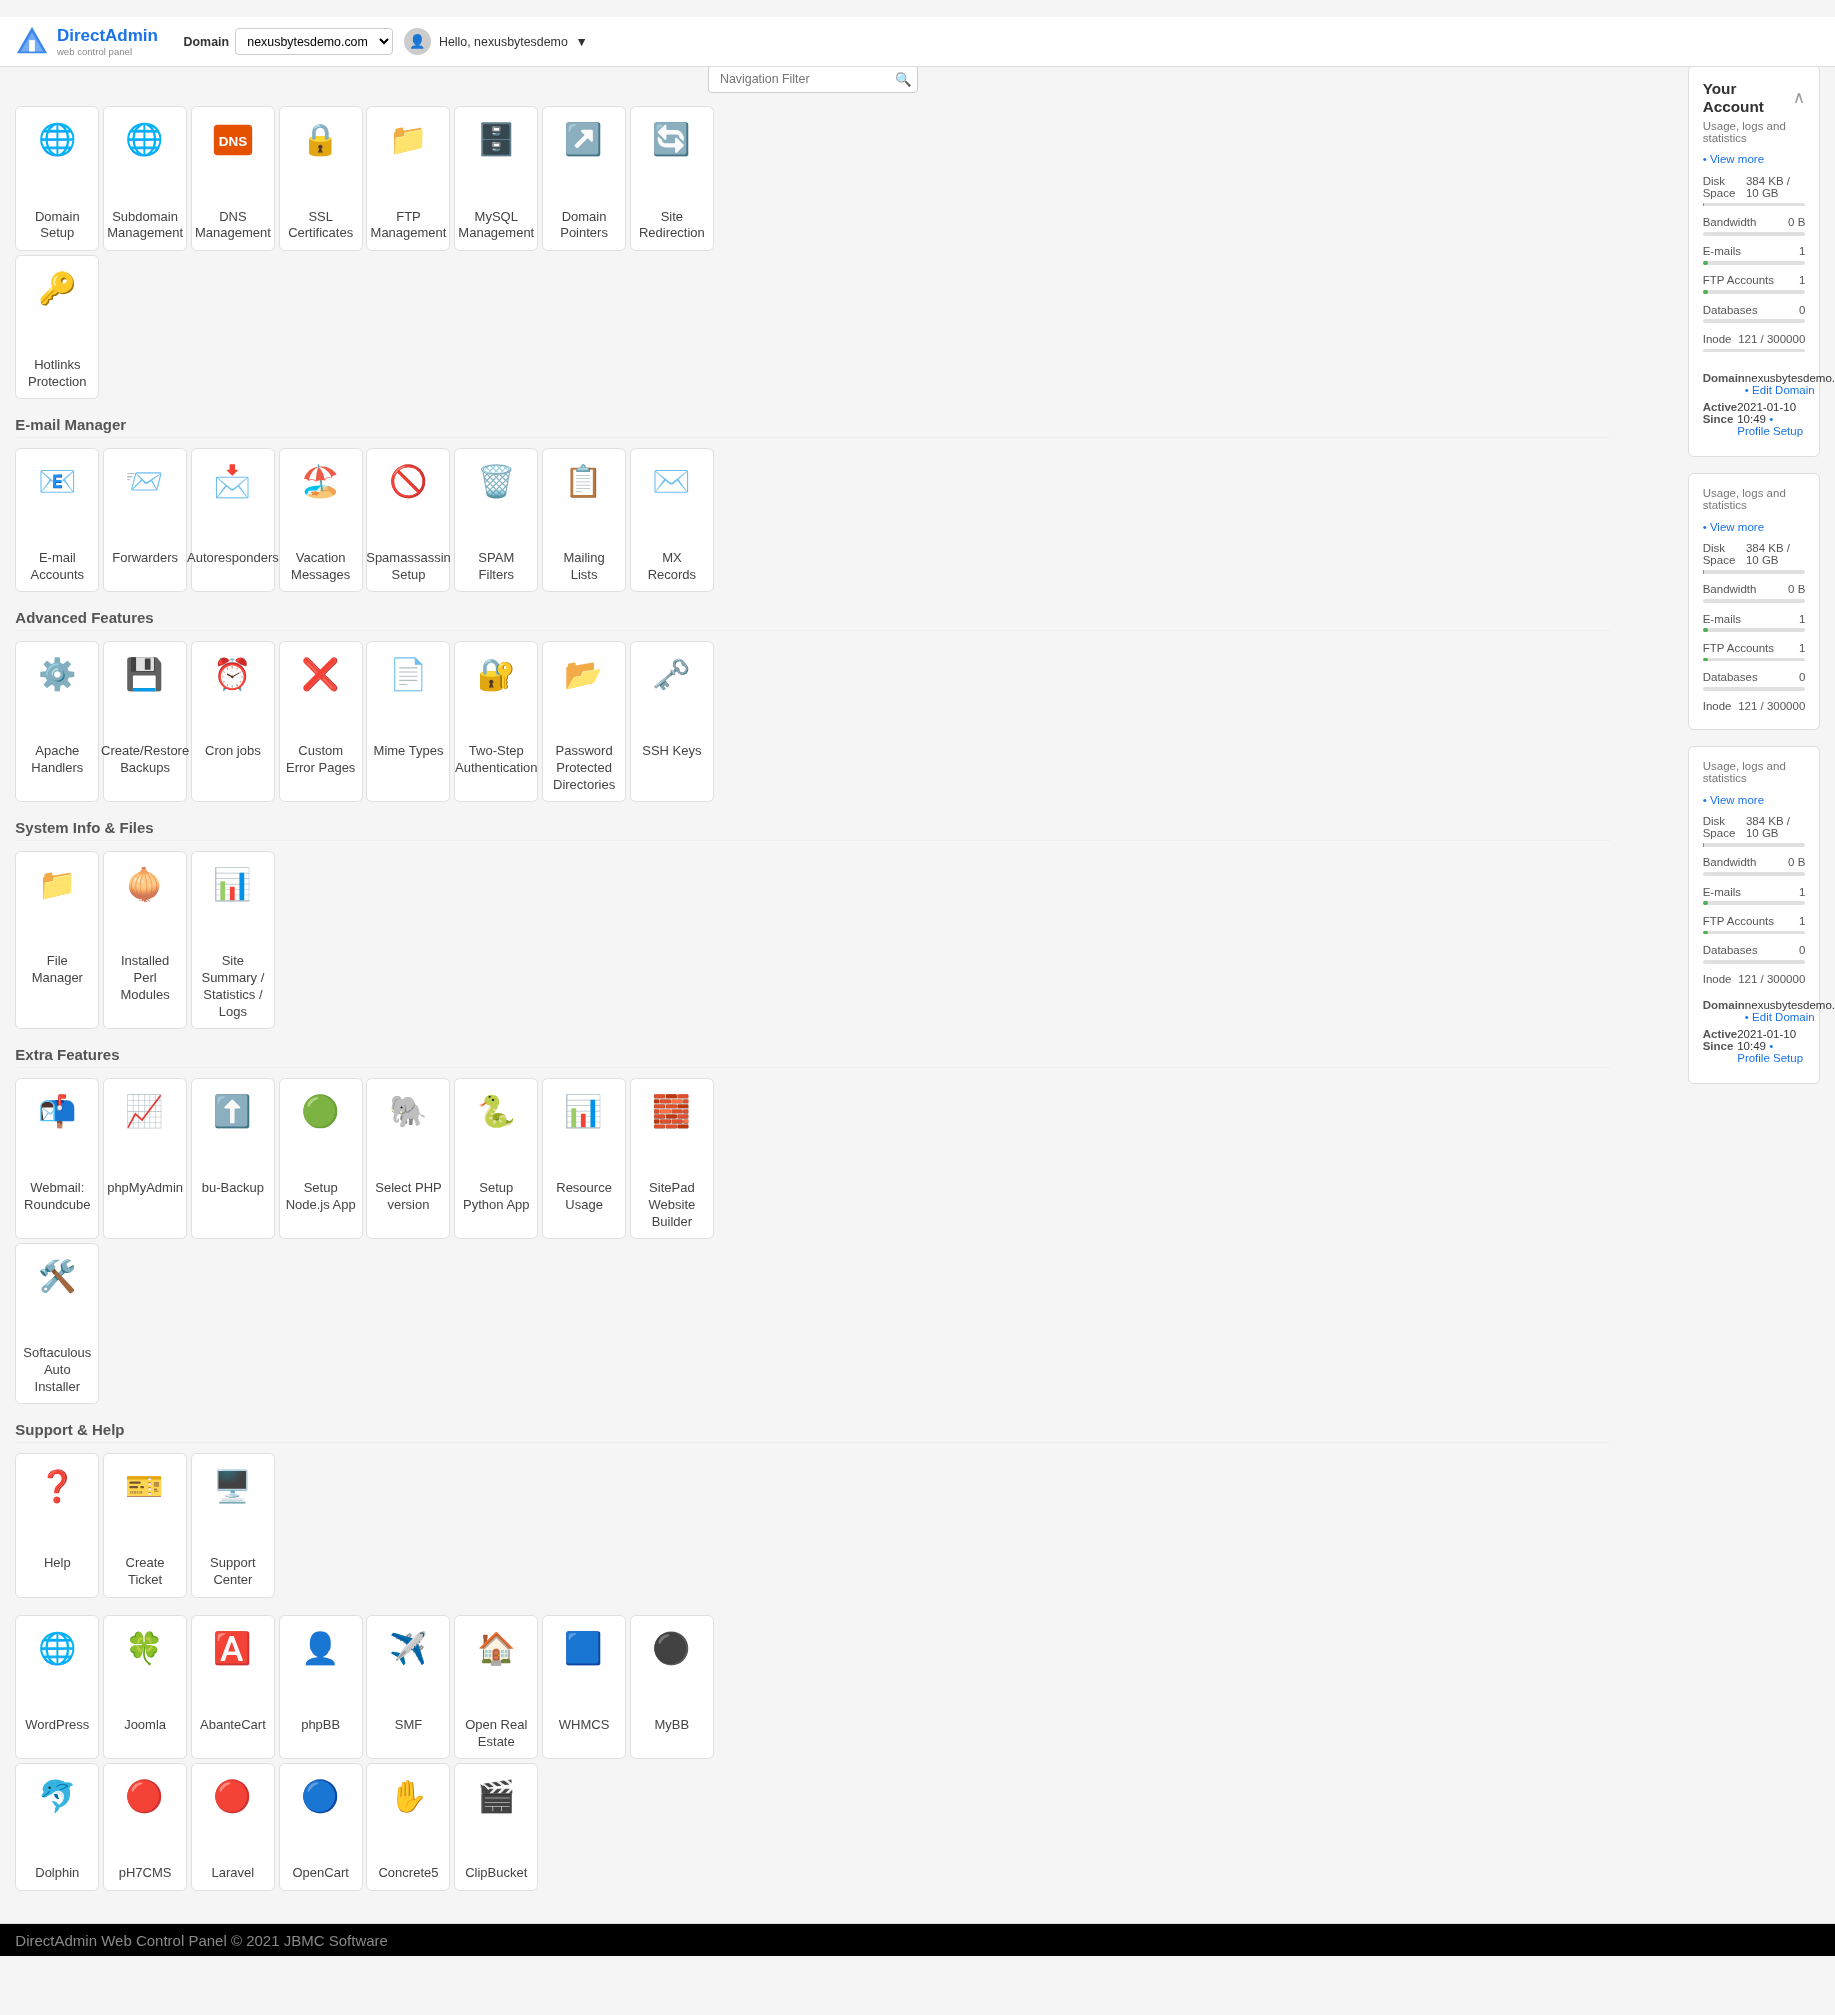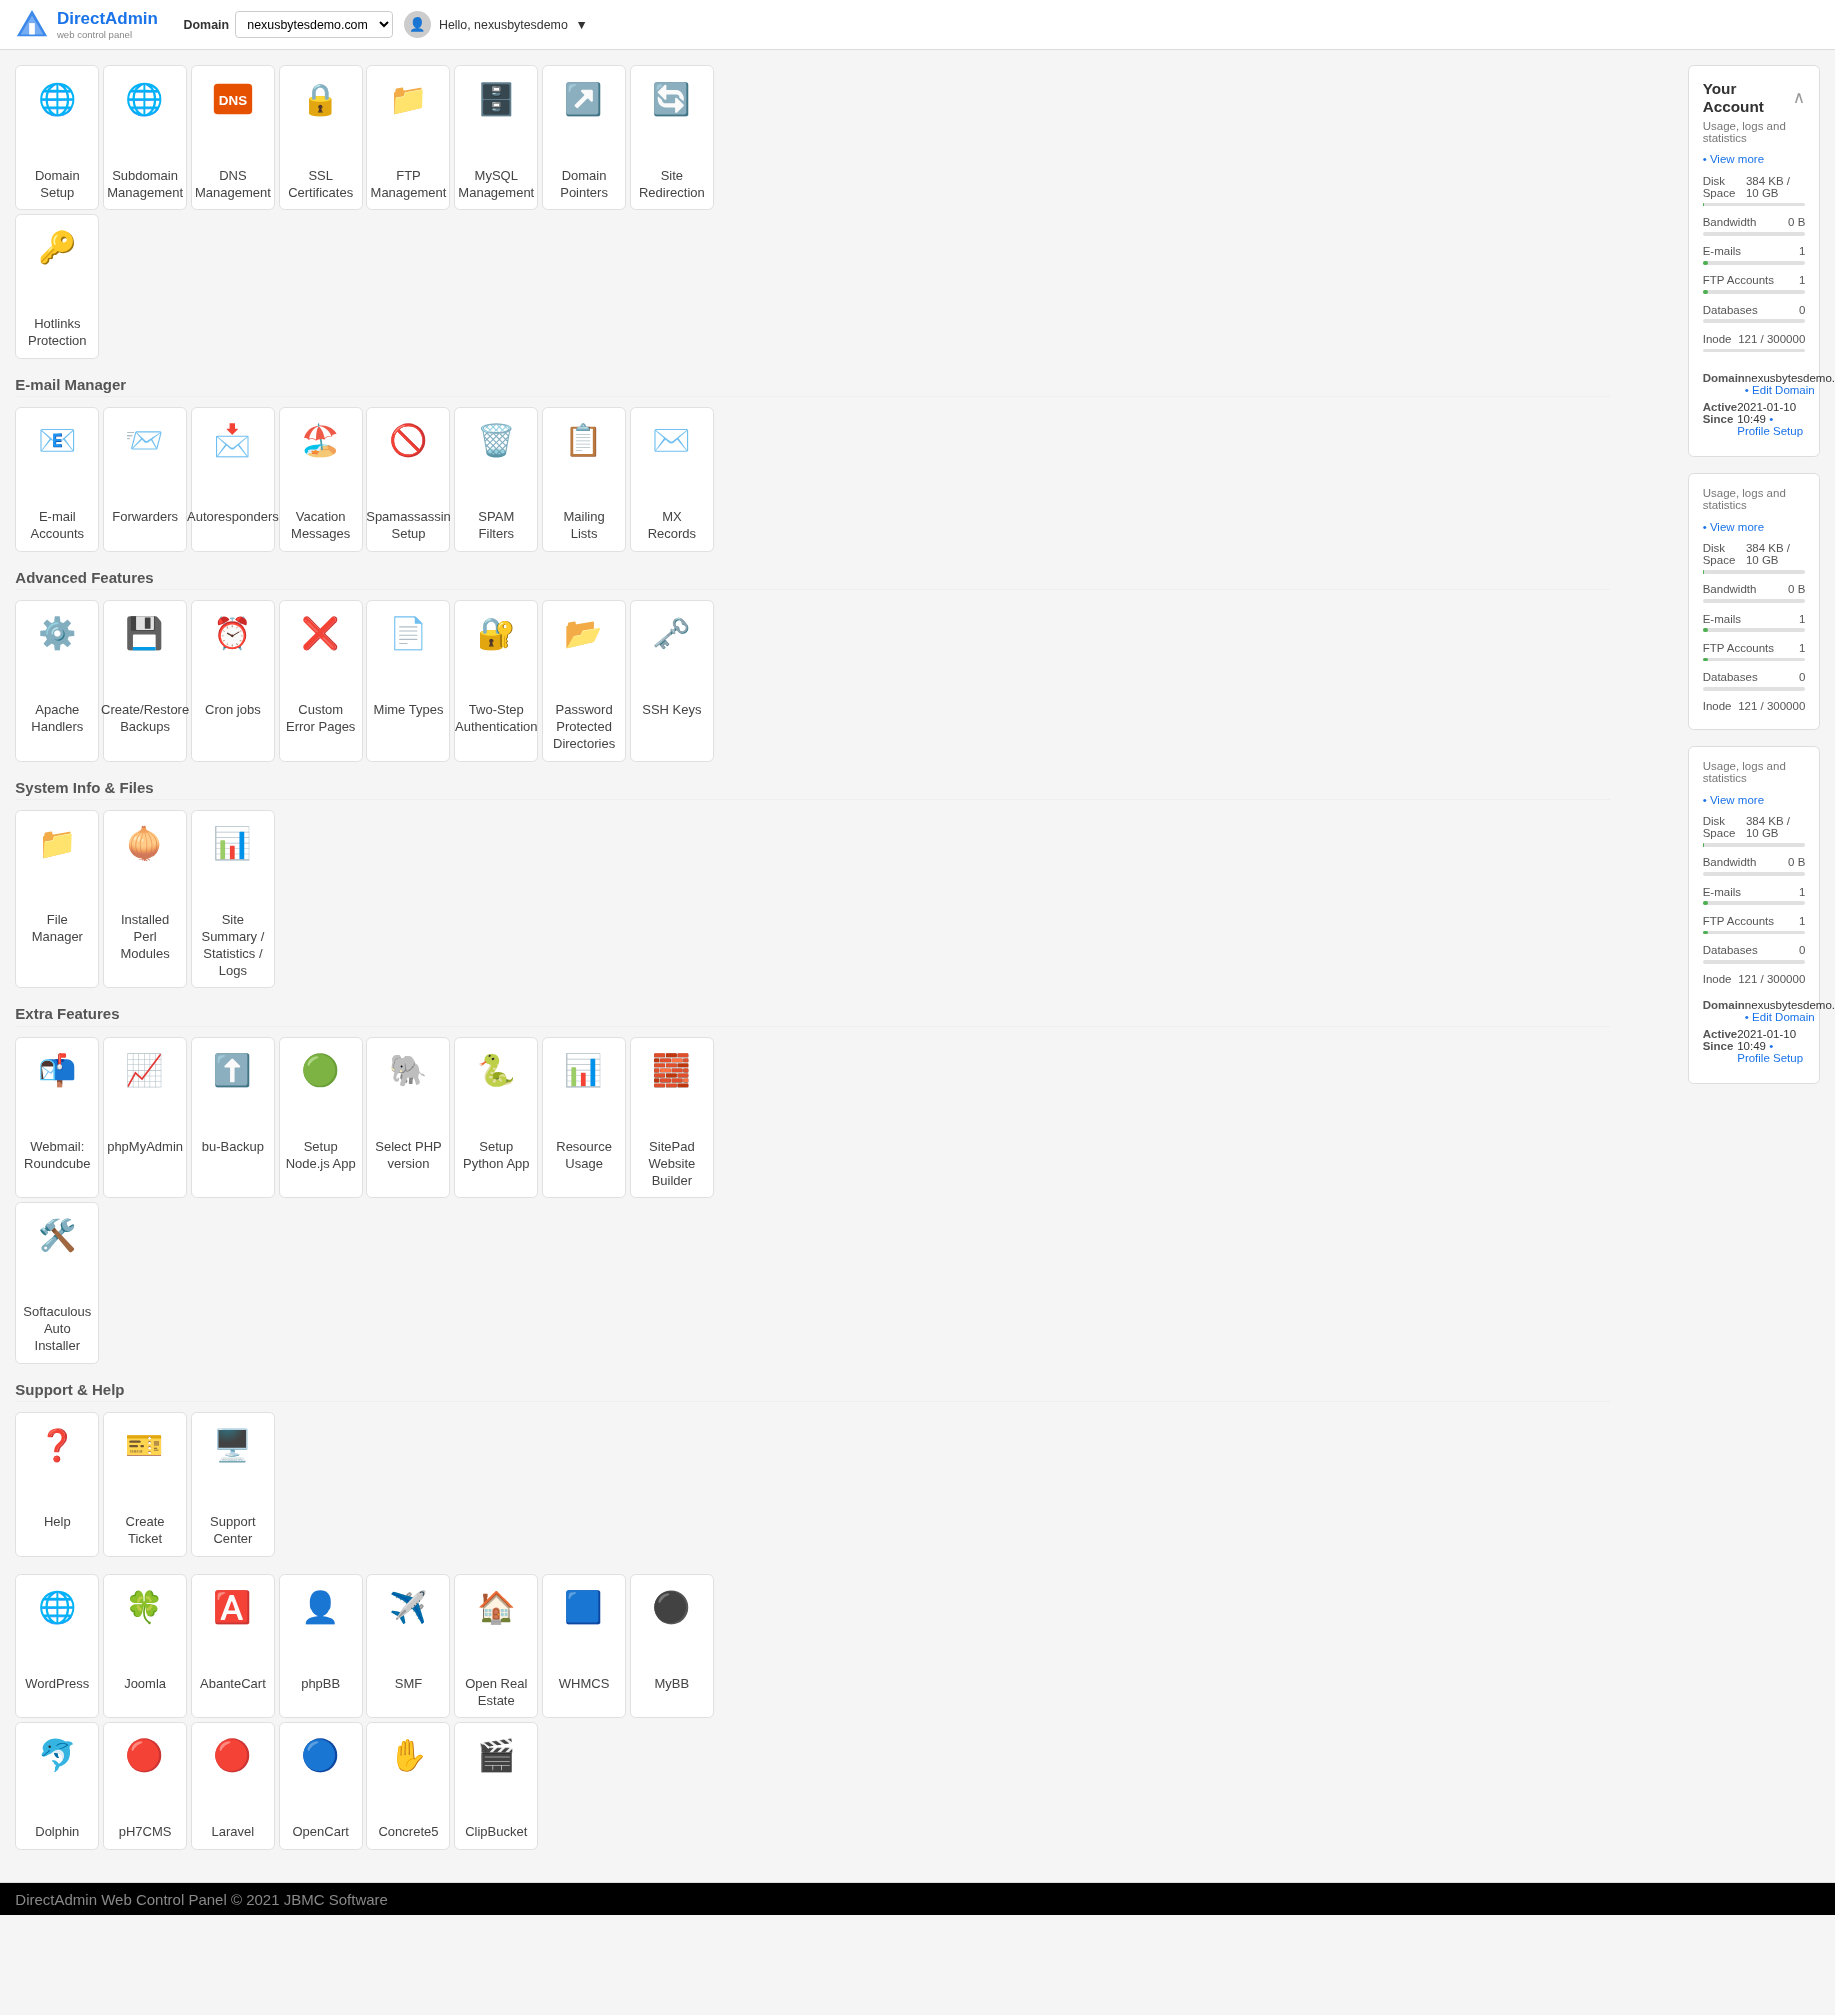--- a/index.html
+++ b/index.html
@@ -7,21 +7,21 @@
     
     
     .header {
       background: #fff;
       border-bottom: 1px solid #ddd;
       padding: 7.6px 15.3px;
       display: flex;
       align-items: center;
       gap: 15.3px;
       position: sticky;
-      top: 0;
+      top: 17px;
       z-index: 100;
     }
     .logo-area { display: flex; align-items: center; gap: 7.6px; min-width: 153px; }
     .logo-icon { width: 34px; height: 34px; }
     .logo-text { display: flex; flex-direction: column; }
     .logo-text .brand { font-size: 17px; font-weight: bold; color: #1a73e8; }
     .logo-text .sub { font-size: 9.6px; color: #888; }
     .search-bar { flex: 1; position: relative; }
     .search-bar input {
       width: 100%; padding: 6.7px 34px 6.7px 11.5px;
@@ -125,20 +125,26 @@
       <div class="avatar">👤</div>
       <span>Hello, nexusbytesdemo</span>
       <span style="cursor:pointer;">▼</span>
     </div>
   </div>
 </div>
 
 <div class="main-layout">
   <div class="content-area">
 
+    <div class="nav-filter-row">
+      <div class="nav-filter-wrap">
+        <input type="text" placeholder="Navigation Filter" style="">
+        <button class="search-btn">🔍</button>
+      </div>
+    </div>
 
     <div class="section">
       <div class="icon-grid">
         <div class="icon-item">
           <div class="icon-img emoji-icon">🌐</div>
           <div class="icon-label">Domain Setup</div>
         </div>
         <div class="icon-item">
           <div class="icon-img emoji-icon">🌐</div>
           <div class="icon-label">Subdomain Management</div>

